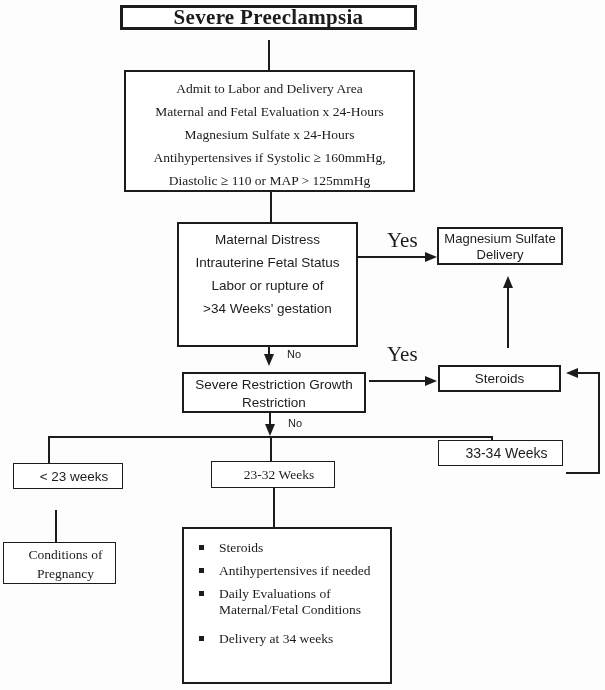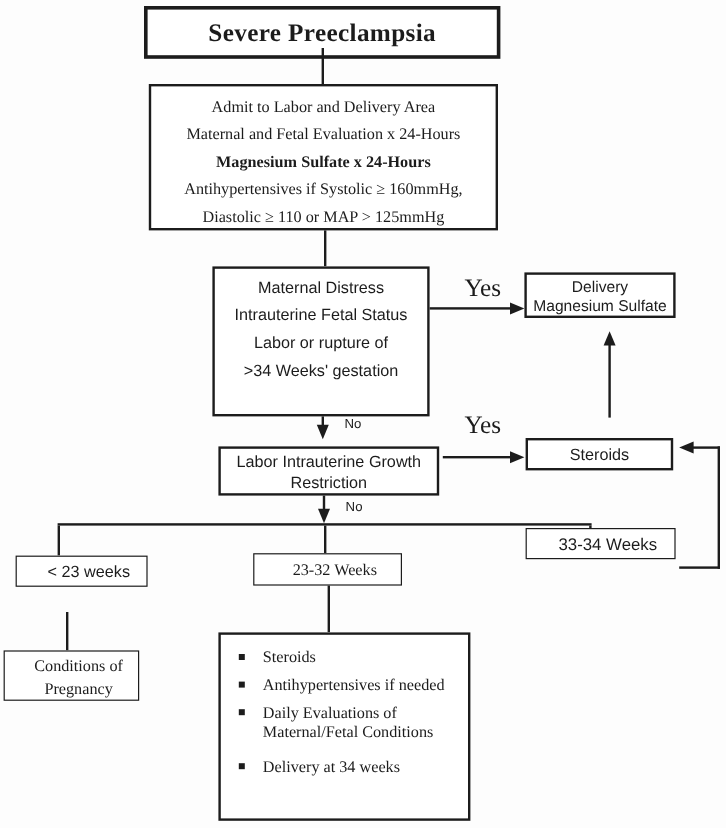--- a/index.html
+++ b/index.html
@@ -35,65 +35,65 @@
   ul.plan-list li { display:flex; align-items:flex-start; margin-bottom:7px; line-height:16px; font-size:13.5px; }
   ul.plan-list li .sq { flex:0 0 auto; width:5px; height:5px; background:var(--ink); margin:5px 15px 0 2px; }
   ul.plan-list li.gap-top { margin-top:13px; }
   ul.plan-list li .li-text { max-width:160px; }
 </style>
 </head>
 <body>
 
 <div class="canvas">
 
-  <div class="box b3 serif center-flex" style="left:120px; top:5px; width:297px; height:44px;">
+  <div class="box b3 serif center-flex" style="left:120px; top:5px; width:297px; height:25px;">
     <span class="title-text">Severe Preeclampsia</span>
   </div>
 
   <div class="vl" style="left:268px; top:40px; height:30px;"></div>
 
   <div class="box b2 serif" style="left:124px; top:70px; width:291px; height:122px; font-size:13.5px; padding-top:5px;">
     <div class="bl" style="line-height:23px;">Admit to Labor and Delivery Area</div>
     <div class="bl" style="line-height:23px;">Maternal and Fetal Evaluation x 24-Hours</div>
-    <div class="bl" style="line-height:23px;font-weight:bold;">Magnesium Sulfate x 24-Hours</div>
+    <div class="bl" style="line-height:23px;">Magnesium Sulfate x 24-Hours</div>
     <div class="bl" style="line-height:23px;">Antihypertensives if Systolic ≥ 160mmHg,</div>
     <div class="bl" style="line-height:23px;">Diastolic ≥ 110 or MAP &gt; 125mmHg</div>
   </div>
 
   <div class="vl" style="left:270px; top:192px; height:30px;"></div>
 
   <div class="box b2 sans" style="left:177px; top:222px; width:181px; height:125px; font-size:13.5px; padding-top:4px;">
     <div class="bl" style="line-height:23px;">Maternal Distress</div>
     <div class="bl" style="line-height:23px;">Intrauterine Fetal Status</div>
     <div class="bl" style="line-height:23px;">Labor or rupture of</div>
     <div class="bl" style="line-height:23px;">&gt;34 Weeks' gestation</div>
   </div>
 
   <div class="lbl lbl-yes" style="left:387px; top:228px;">Yes</div>
   <div class="hl" style="left:358px; top:256px; width:68px;"></div>
   <div class="ah ah-right" style="left:425px; top:252px;"></div>
 
   <div class="box b25 sans" style="left:437px; top:227px; width:126px; height:38px; font-size:13px; padding-top:2px;">
+    <div class="bl" style="line-height:16px;">Magnesium Sulfate</div>
     <div class="bl" style="line-height:16px;">Delivery</div>
-    <div class="bl" style="line-height:16px;">Magnesium Sulfate</div>
   </div>
 
   <div class="ah ah-up" style="left:503px; top:276px;"></div>
   <div class="vl" style="left:507px; top:287px; height:61px;"></div>
 
   <div class="vl" style="left:268px; top:347px; height:8px;"></div>
   <div class="ah ah-down" style="left:264px; top:354px;"></div>
   <div class="lbl lbl-no" style="left:287px; top:348px;">No</div>
 
   <div class="lbl lbl-yes" style="left:387px; top:342px;">Yes</div>
   <div class="hl" style="left:369px; top:380px; width:57px;"></div>
   <div class="ah ah-right" style="left:425px; top:376px;"></div>
 
   <div class="box b2 sans" style="left:182px; top:372px; width:184px; height:41px; font-size:13.5px; padding-top:2px;">
-    <div class="bl" style="line-height:18px;">Labor Intrauterine Growth</div>
+    <div class="bl" style="line-height:18px;">Severe Restriction Growth</div>
     <div class="bl" style="line-height:18px;">Restriction</div>
   </div>
 
   <div class="box b25 sans center-flex" style="left:438px; top:365px; width:123px; height:27px; font-size:13.5px;">
     <span>Steroids</span>
   </div>
 
   <div class="ah ah-left" style="left:566px; top:368px;"></div>
   <div class="hl" style="left:577px; top:372px; width:23px;"></div>
   <div class="vl" style="left:598px; top:372px; height:102px;"></div>

